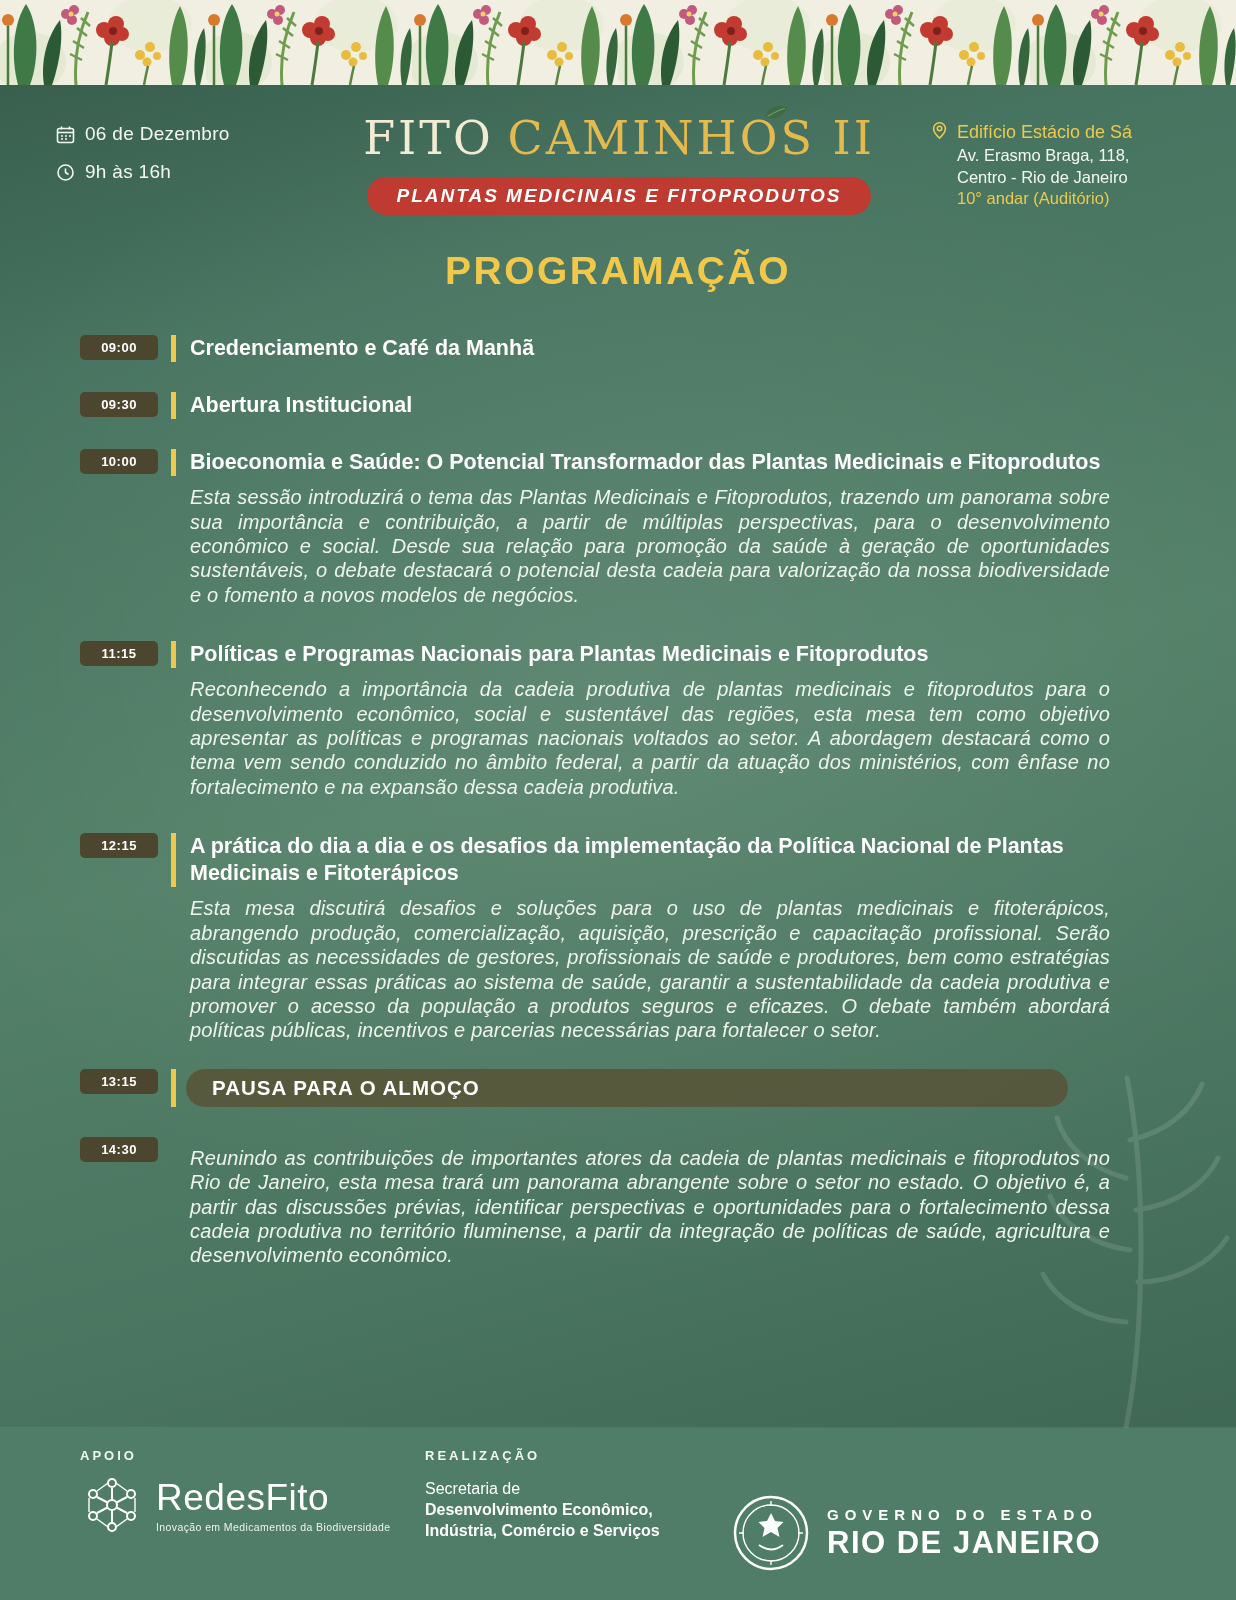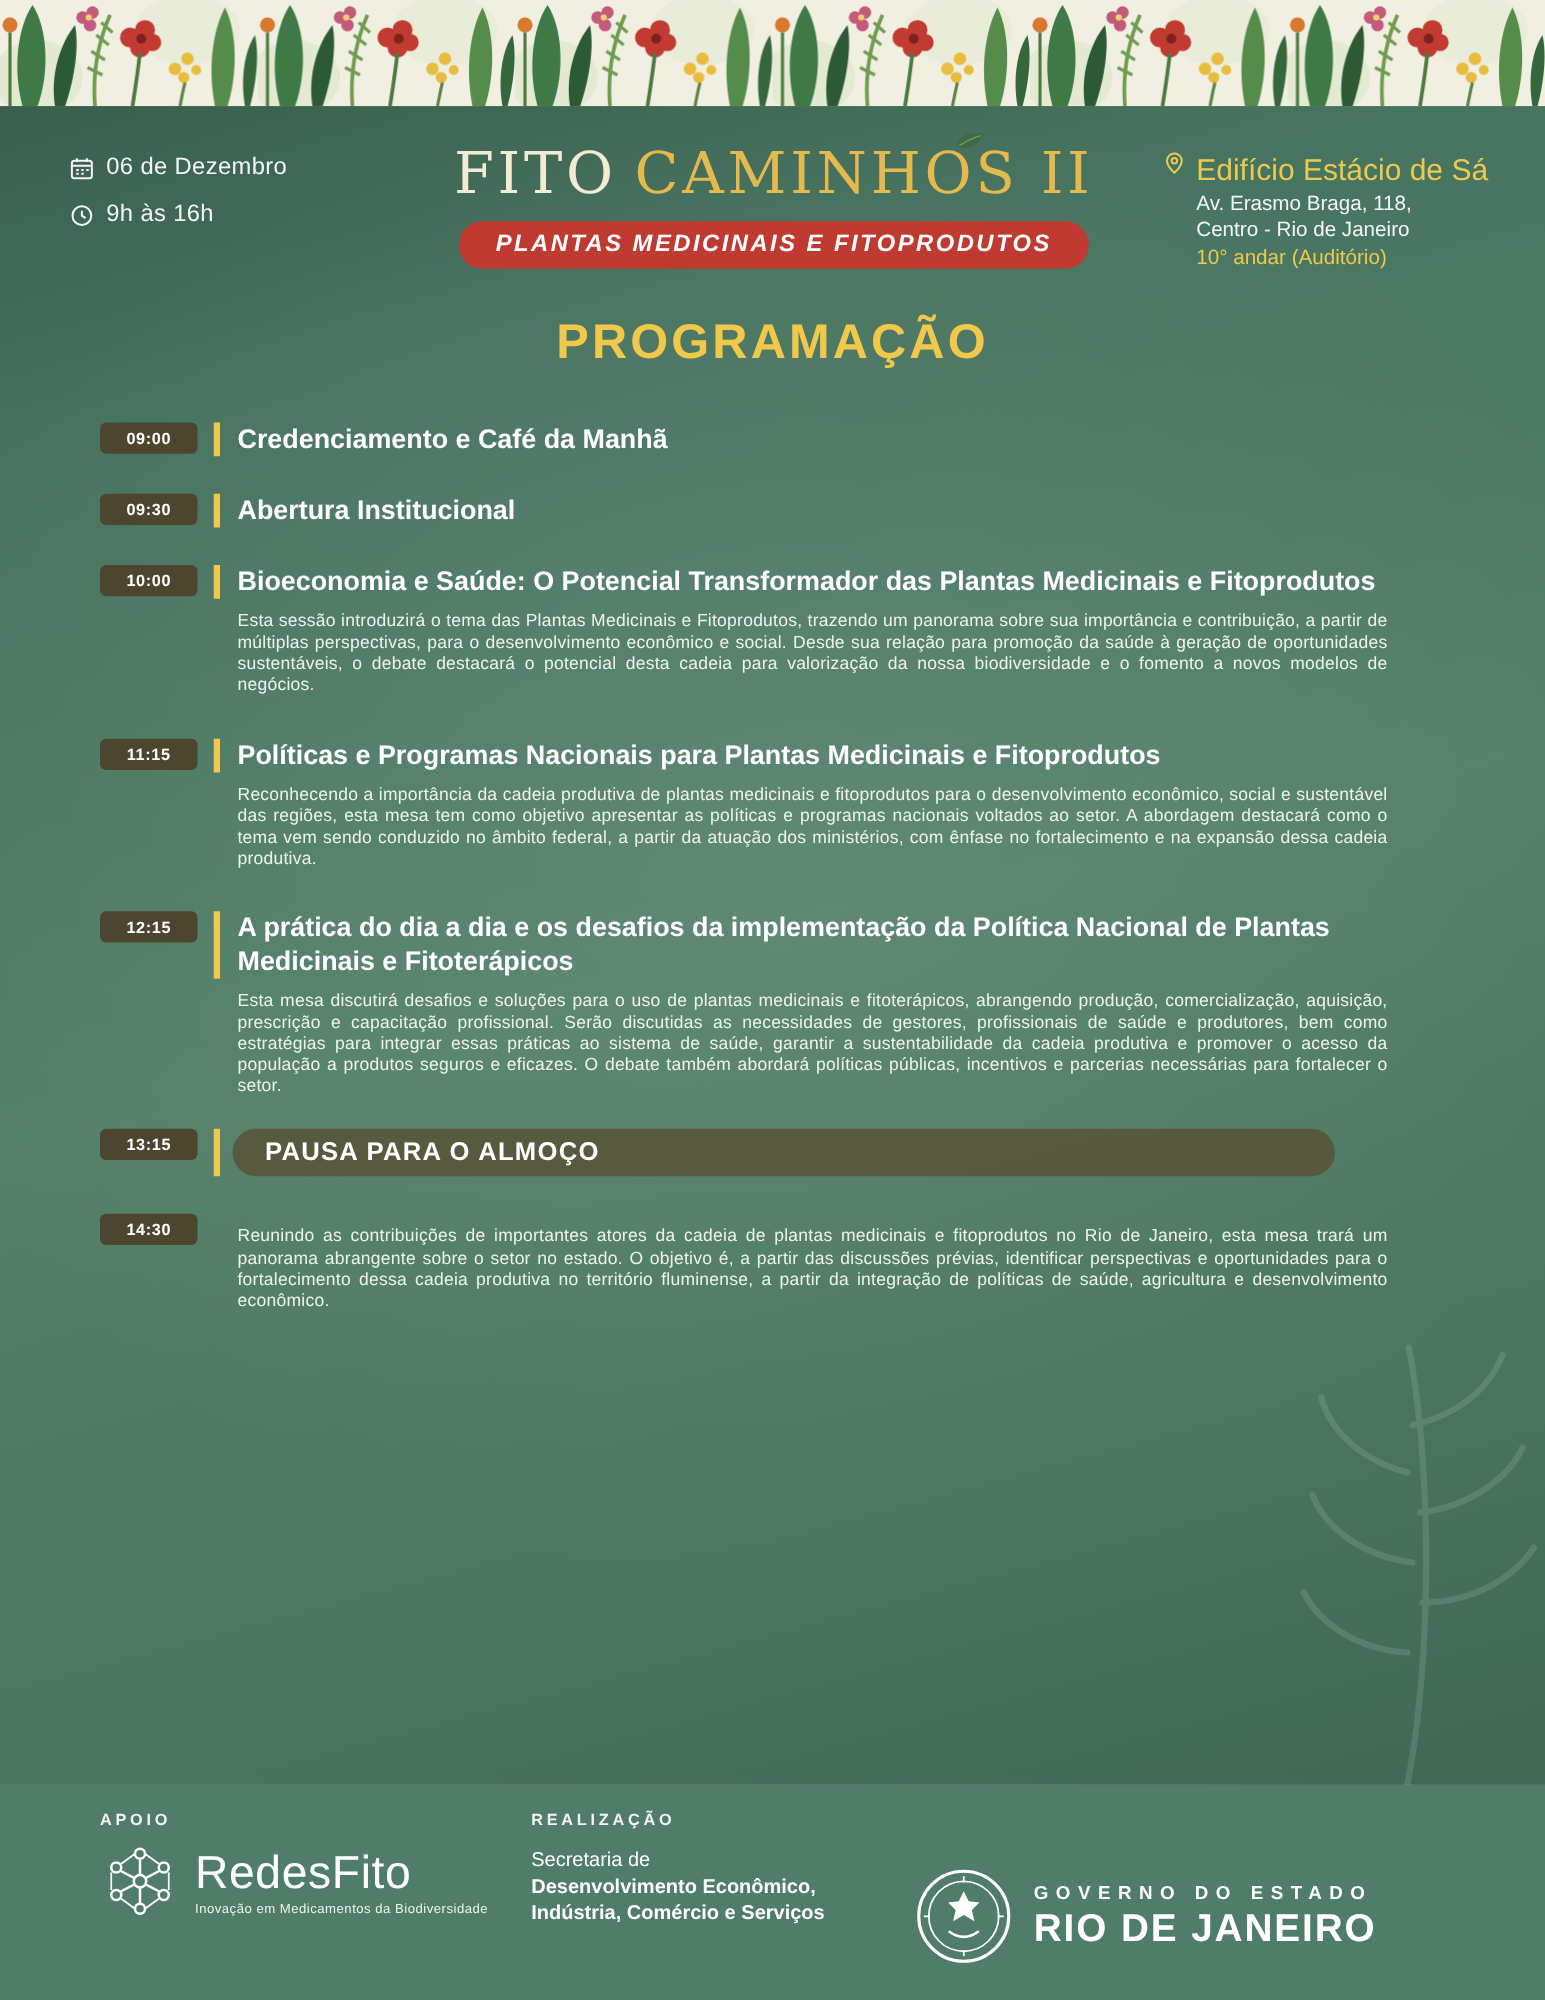--- a/index.html
+++ b/index.html
@@ -50,21 +50,21 @@
     font-weight: bold;
     font-size: 19px;
     letter-spacing: 2px;
     padding: 8px 30px;
     border-radius: 999px;
     font-style: italic;
   }
 
   .header-right { width: 262px; padding-top: 10px; font-size: 16.5px; line-height: 1.32; }
   .venue-row { display: flex; align-items: flex-start; gap: 8px; }
-  .venue-name { color: #ecc94f; font-size: 24px; }
+  .venue-name { color: #ecc94f; font-size: 18px; }
   .venue-addr { color: #f4f7f0; margin-left: 27px; }
   .venue-floor { color: #ecc94f; margin-left: 27px; }
 
   
   .section-title {
     margin-top: 34px;
     text-align: center;
     font-size: 39px;
     font-weight: 700;
     letter-spacing: 2.5px;
@@ -90,21 +90,22 @@
   .session-title {
     border-left: 5px solid #efc84f;
     padding-left: 14px;
     font-size: 21.5px;
     font-weight: bold;
     line-height: 1.26;
     color: #ffffff;
   }
   .session-desc {
     margin: 9px 0 0 19px;
-    font-size: 14px;
+    font-style: italic;
+    font-size: 20px;
     line-height: 1.22;
     text-align: justify;
     color: #eef4ec;
     letter-spacing: 0.2px;
   }
   .mb-sm { margin-bottom: 30px; }
   .mb-md { margin-bottom: 34px; }
   .mb-lg { margin-bottom: 40px; }
   .mb-x  { margin-bottom: 26px; }
 

